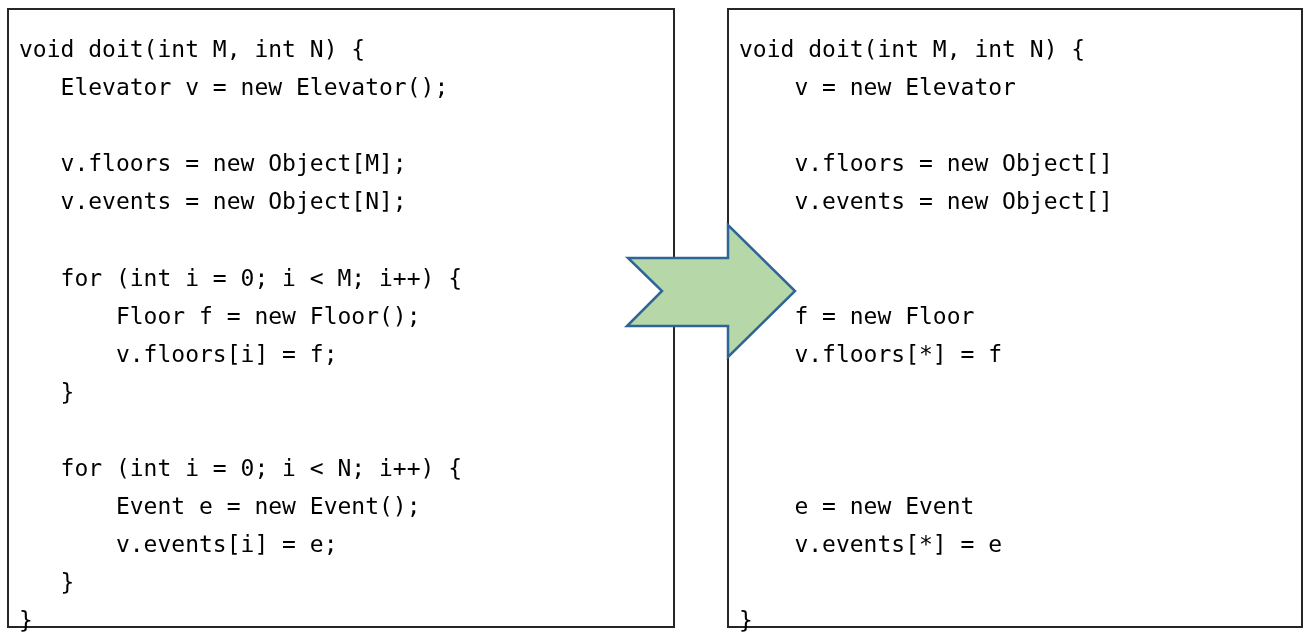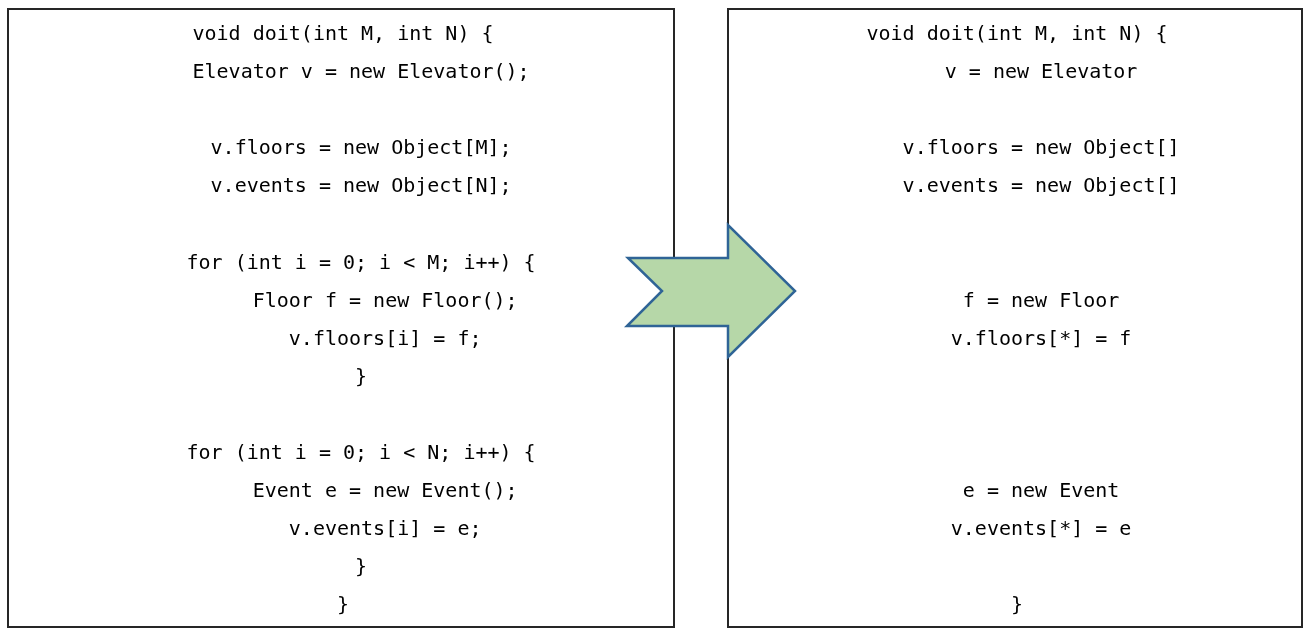--- a/index.html
+++ b/index.html
@@ -26,27 +26,26 @@
   .code-box.left {
     left: 7px;
     width: 668px;
   }
   .code-box.right {
     left: 727px;
     width: 576px;
   }
   .code-box pre {
     margin: 0;
-    padding: 4px 6px 0 10px;
+    padding: 20px 6px 0 10px;
     font-family: "DejaVu Sans Mono", "Liberation Mono", monospace;
-    font-size: 20px;
+    font-size: 23px;
     line-height: 38.1px;
     color: #000000;
     white-space: pre;
-    text-align: center;
   }
   .arrow-wrap {
     position: absolute;
     left: 620px;
     top: 218px;
     width: 184px;
     height: 146px;
     z-index: 2;
   }
 </style>

